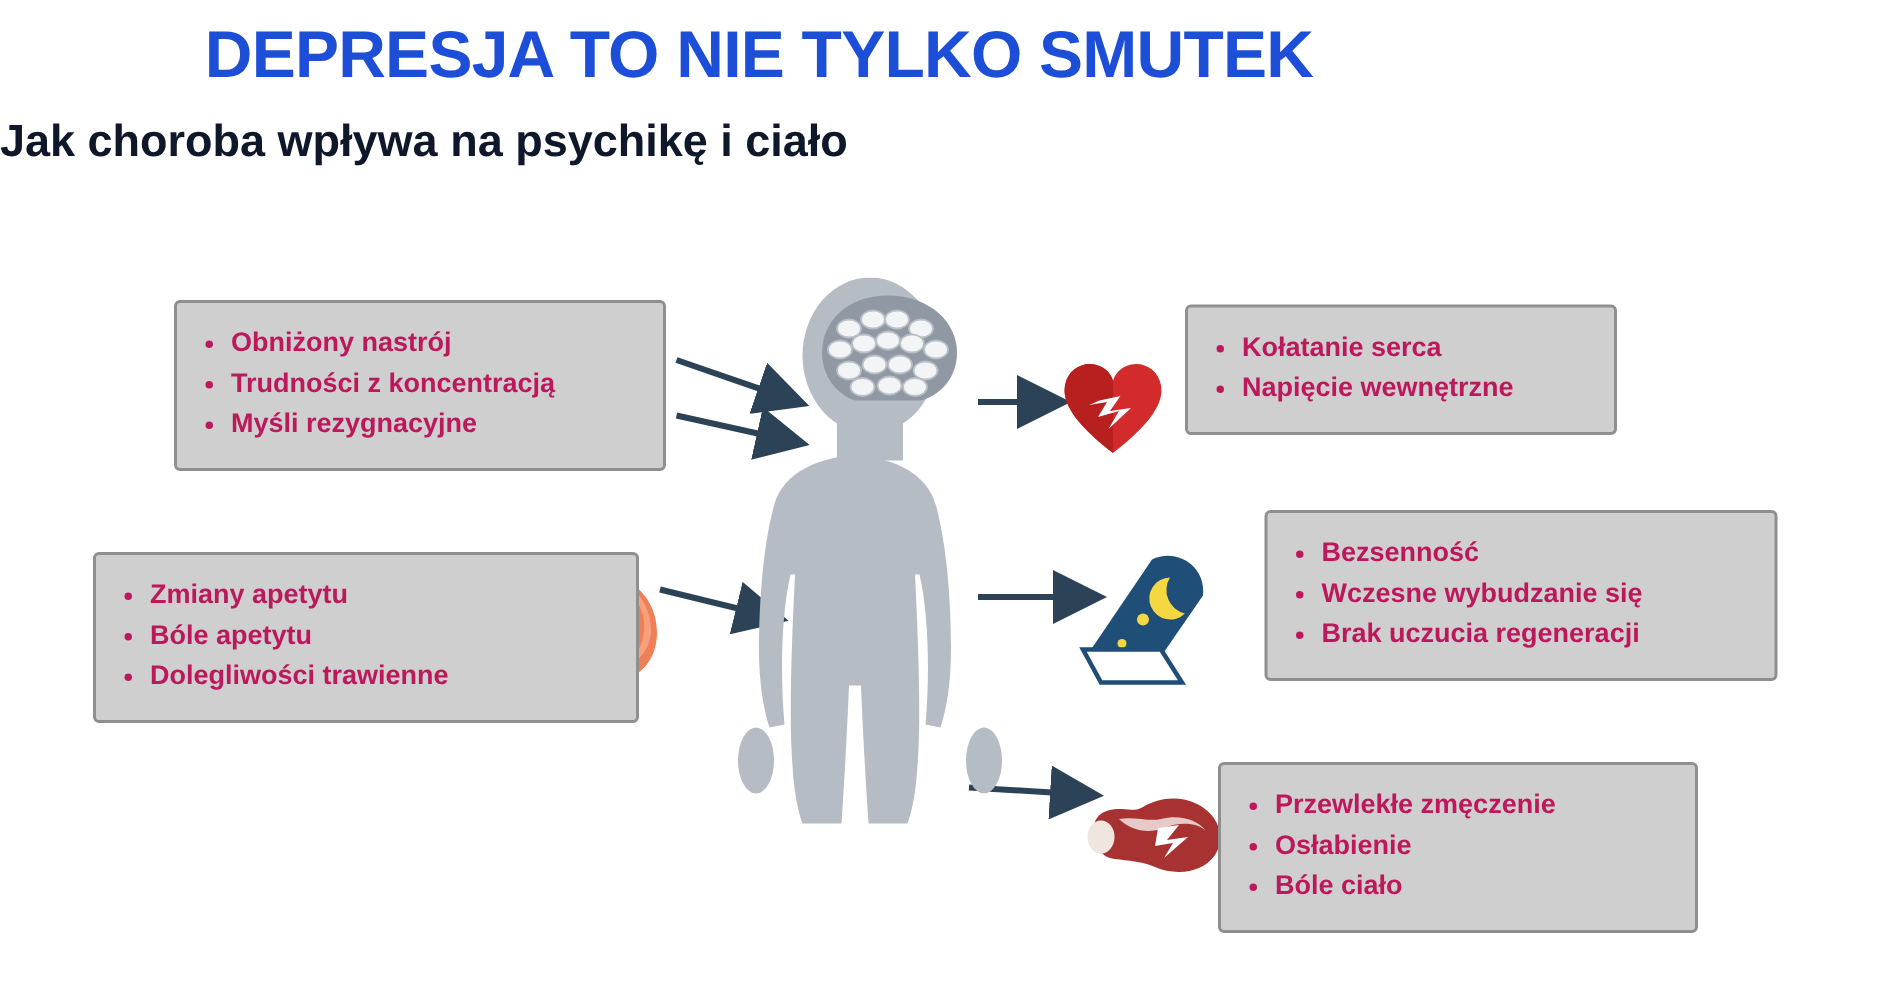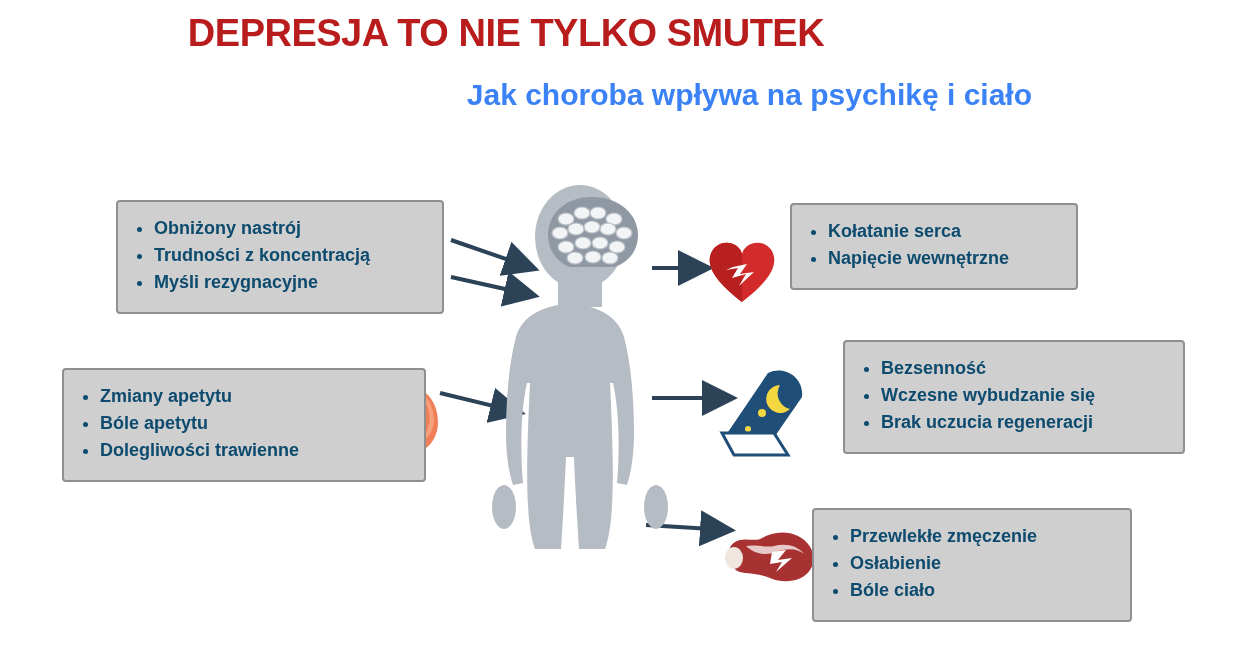--- a/index.html
+++ b/index.html
@@ -18,56 +18,56 @@
     position: relative;
     width: 1256px;
     height: 660px;
   }
   .title {
     position: absolute;
     top: 14px;
     left: 0;
     width: 1012px;
     text-align: center;
-    font-size: 38px;
+    font-size: 44px;
     font-weight: bold;
-    color: #b91c1c;
+    color: #1d4ed8;
     letter-spacing: -0.5px;
     line-height: 1.05;
   }
   .subtitle {
     position: absolute;
     top: 78px;
     left: 0;
     width: 1032px;
-    text-align: right;
+    text-align: left;
     font-size: 30px;
     font-weight: bold;
-    color: #3b82f6;
+    color: #0f172a;
     line-height: 1.1;
   }
 
   
   .box {
     position: absolute;
     background: #cfcfcf;
     border: 2px solid #8f8f8f;
     border-radius: 4px;
     padding: 10px 16px 12px 16px;
     box-sizing: border-box;
   }
   .box ul {
     margin: 0;
     padding: 0 0 0 20px;
     list-style: disc;
   }
   .box li {
     font-size: 18px;
     font-weight: bold;
-    color: #0c4a6e;
+    color: #be185d;
     line-height: 1.0;
     margin: 7px 0 9px 0;
     white-space: nowrap;
   }
 
   #box-mind   { left: 116px;  top: 200px;  width: 328px; }
   #box-heart  { left: 790px;  top: 203px;  width: 288px; }
   #box-gut    { left: 62px;   top: 368px;  width: 364px; }
   #box-sleep  { left: 843px;  top: 340px;  width: 342px; }
   #box-muscle { left: 812px;  top: 508px;  width: 320px; }

